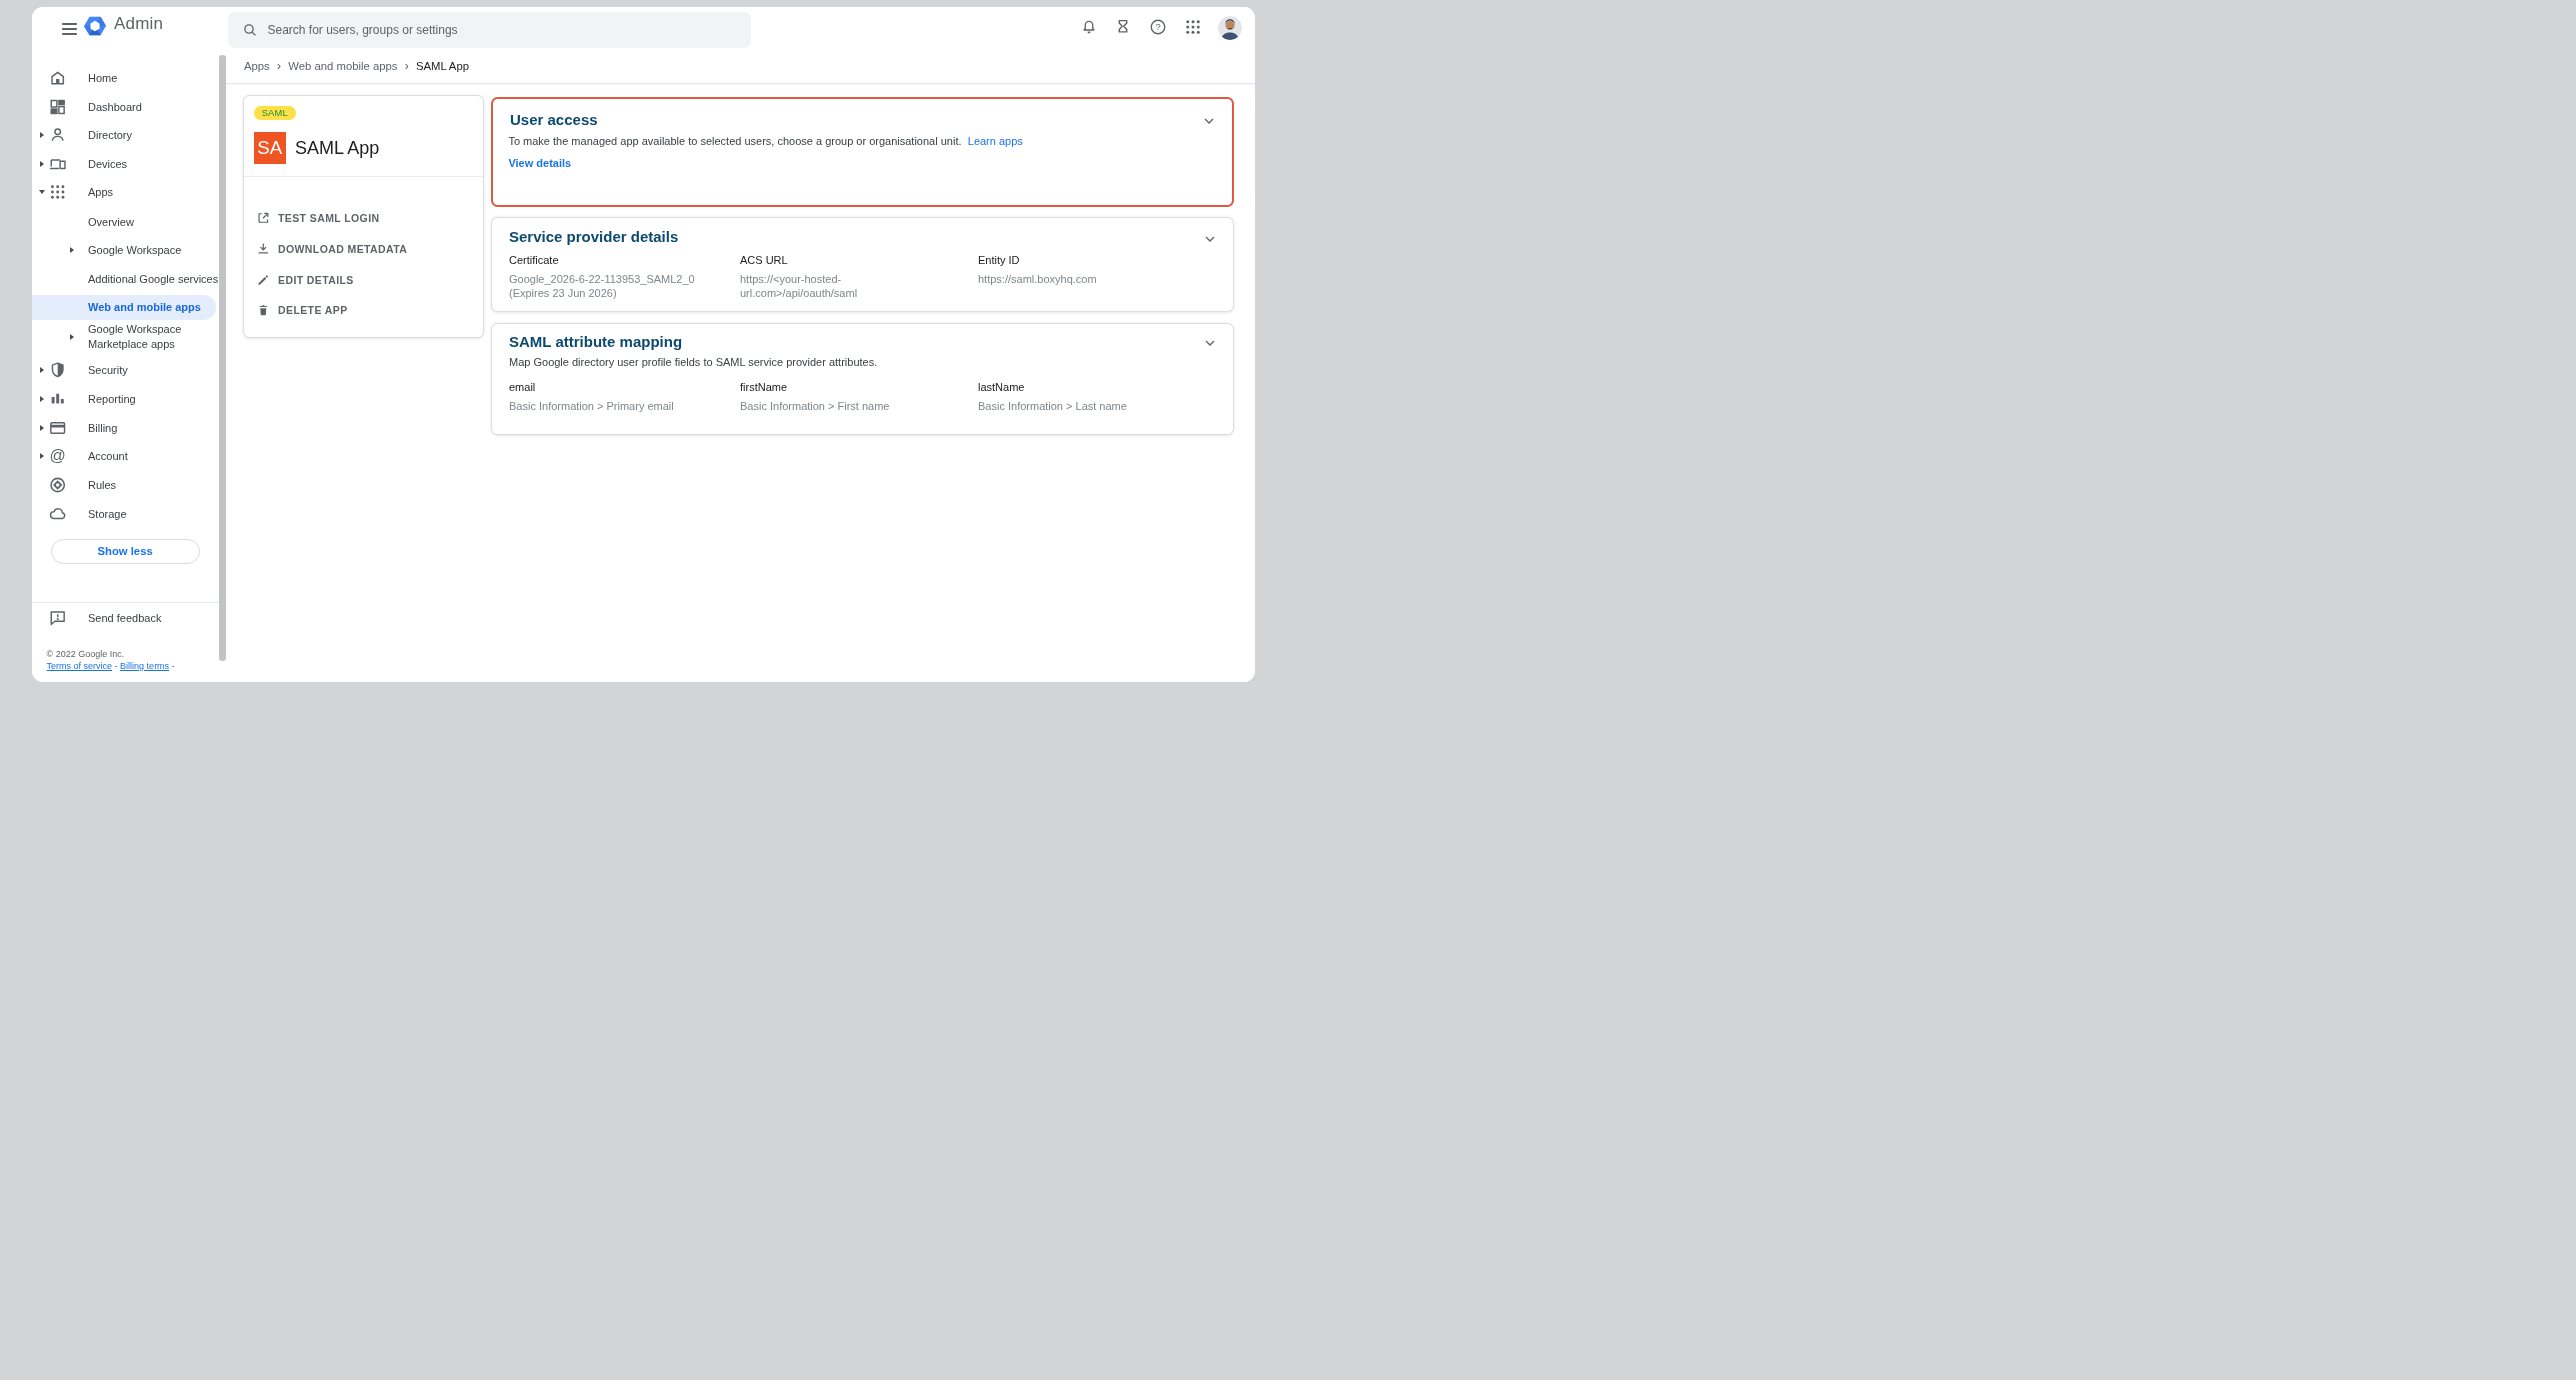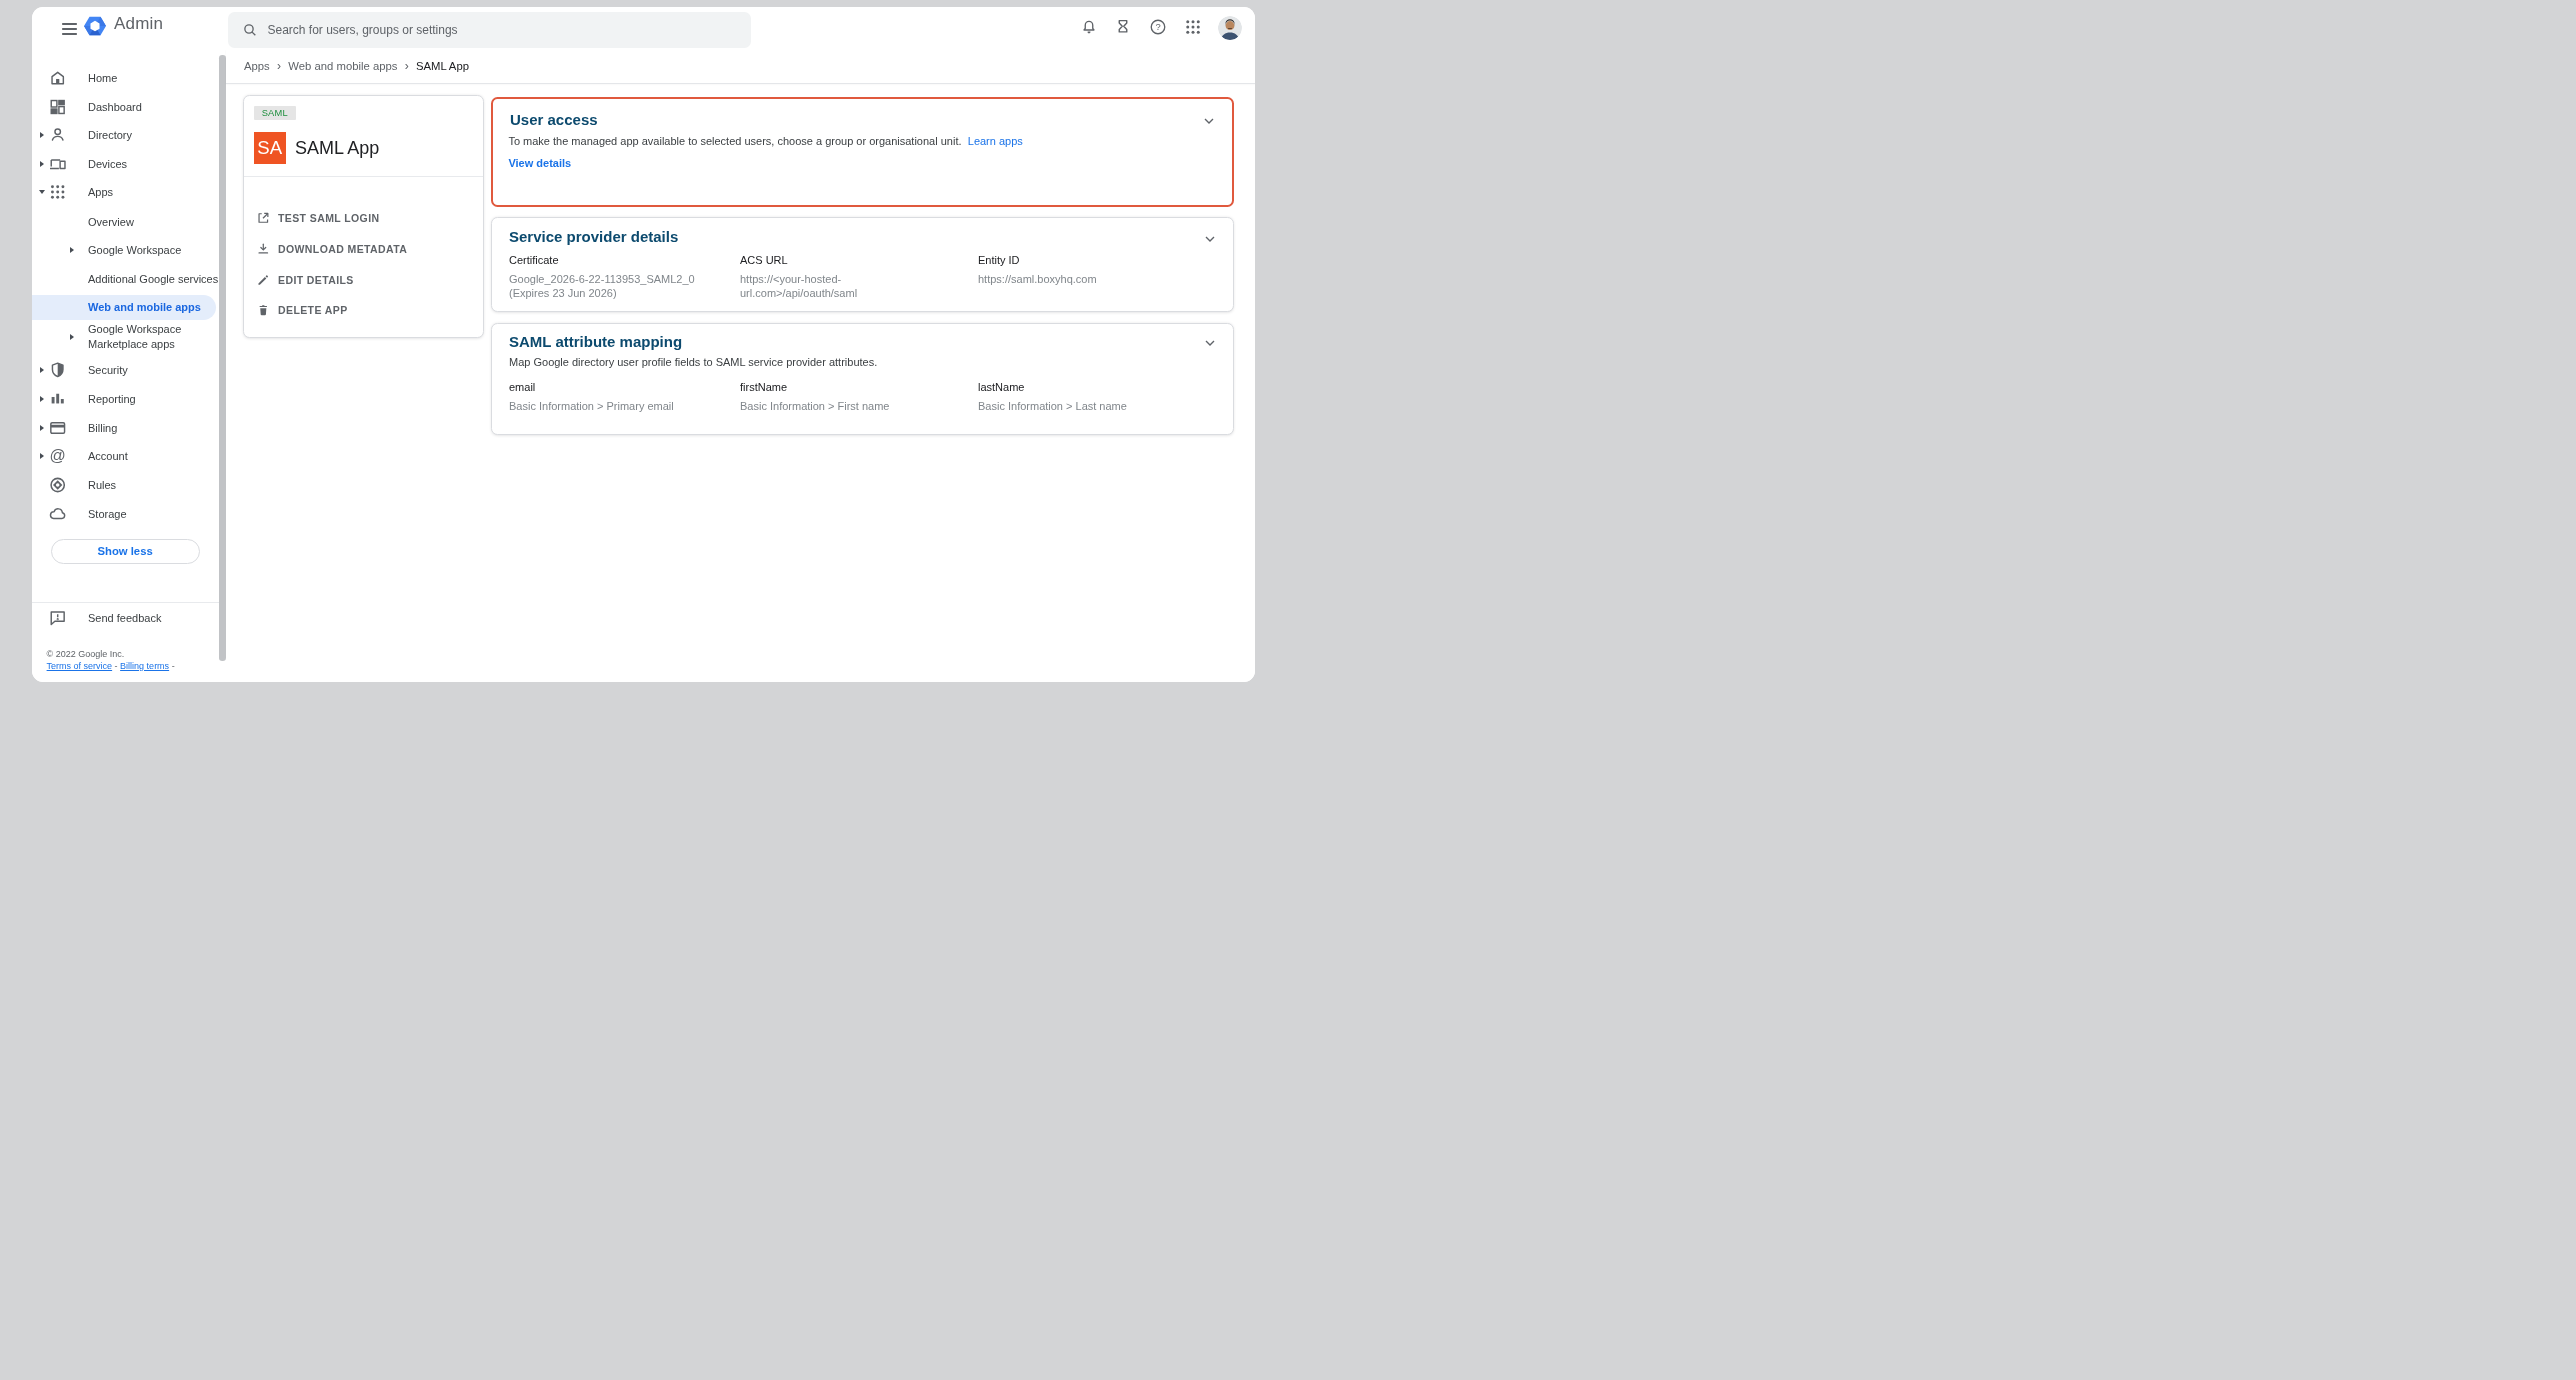--- a/index.html
+++ b/index.html
@@ -52,22 +52,22 @@
   .crumb { font-size:11.3px; color:#5f6368; cursor:pointer; }
   .crumb.current { color:#202124; cursor:default; }
   .crumb-sep { font-size:12px; color:#5f6368; margin:0 7.3px; }
   .content { position:absolute; left:0; right:0; top:36px; bottom:0; background:#fff; }
 
   .card { position:absolute; background:#fff; border:0.8px solid #dadce0; border-radius:6.5px;
           box-shadow:0 0.8px 2.4px rgba(60,64,67,0.13); }
 
   
   .appcard { left:17px; top:10.5px; width:241px; height:243px; }
-  .saml-badge { position:absolute; left:9.7px; top:9.7px; font-size:9.3px; color:#1e8e3e; background:#e5e5e5;
-                padding:2.4px 8px; border-radius:1px; letter-spacing:0.2px; }
+  .saml-badge { position:absolute; left:9.7px; top:9.7px; font-size:9.3px; color:#1e8e3e; background:#fde047;
+                padding:2.4px 8px; border-radius:7px; letter-spacing:0.2px; }
   .sa-tile { position:absolute; left:9.7px; top:36px; width:32px; height:32px; background:#ef5423; color:#fff;
              font-size:18.6px; display:flex; align-items:center; justify-content:center; }
   .appcard-title { position:absolute; left:51px; top:36px; height:32px; display:flex; align-items:center;
                    font-size:18px; color:#202124; }
   .appcard-divider { position:absolute; left:0; right:0; top:80px; height:0.8px; background:#e8eaed; }
   .action-row { position:absolute; left:0; width:241px; height:26px; cursor:pointer; }
   .action-row .ic { position:absolute; left:12px; top:50%; transform:translateY(-50%); width:14.6px; height:14.6px; color:#5f6368; }
   .action-row .lbl { position:absolute; left:34px; top:50%; transform:translateY(-50%); font-size:10.5px; font-weight:bold;
                      color:#5f6368; letter-spacing:0.4px; white-space:nowrap; }
 

